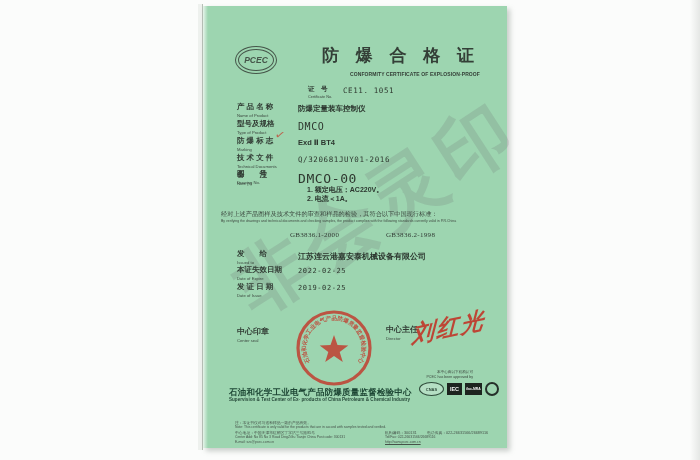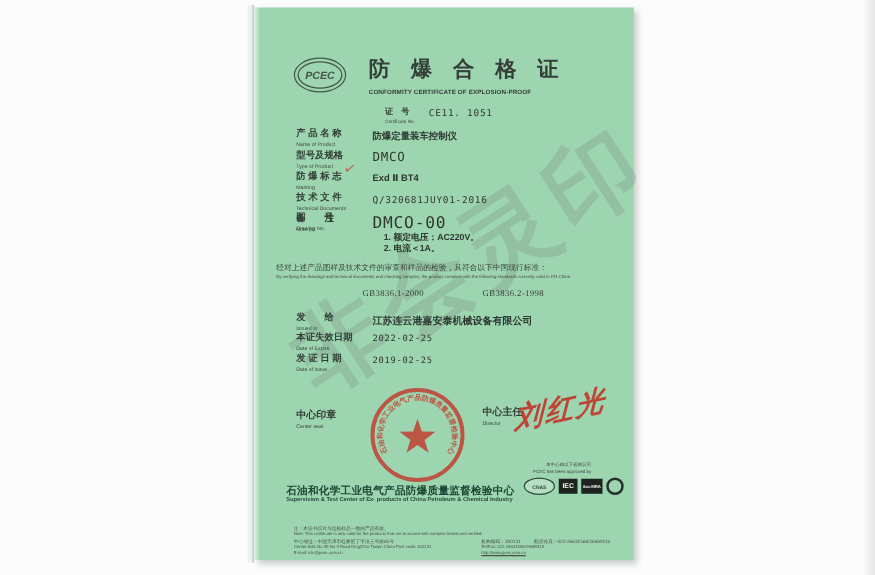--- a/index.html
+++ b/index.html
@@ -33,21 +33,21 @@
   }
   .pcec{
     left:32px;top:40px;width:40px;height:26px;border:1.5px solid #46564a;
     border-radius:50%;display:flex;align-items:center;justify-content:center;
   }
   .pcec .inner{
     position:absolute;left:2px;top:2px;right:2px;bottom:2px;border:1px solid #46564a;border-radius:50%;
     display:flex;align-items:center;justify-content:center;
     font-size:8.5px;font-weight:bold;font-style:italic;color:#46564a;letter-spacing:0;
   }
-  .titlewrap{left:92px;top:38px;width:185px;text-align:left;}
+  .titlewrap{left:92px;top:38px;width:185px;text-align:right;}
   .titlewrap *{position:static;}
   .title{font-size:17px;font-weight:bold;letter-spacing:6px;color:#343f37;}
   .subtitle{margin-top:4px;font-size:5px;font-weight:bold;letter-spacing:.1px;color:#343f37;}
   .lab .cn{position:static;display:block;font-size:7.5px;font-weight:bold;color:#323d35;}
   .lab .en{position:static;display:block;font-size:4.2px;color:#3b463e;margin-top:1px;}
   .lab-s .cn{font-size:6.5px;}
   .lab-s .en{font-size:3.8px;}
   .mono{font-family:"DejaVu Sans Mono","Liberation Mono",monospace;font-size:7.5px;color:#2e382f;letter-spacing:.6px;}
   .cnval{font-weight:bold;font-size:7.5px;color:#2c372f;text-align:center;}
   .stmt-cn{font-size:6.2px;color:#39443c;}

